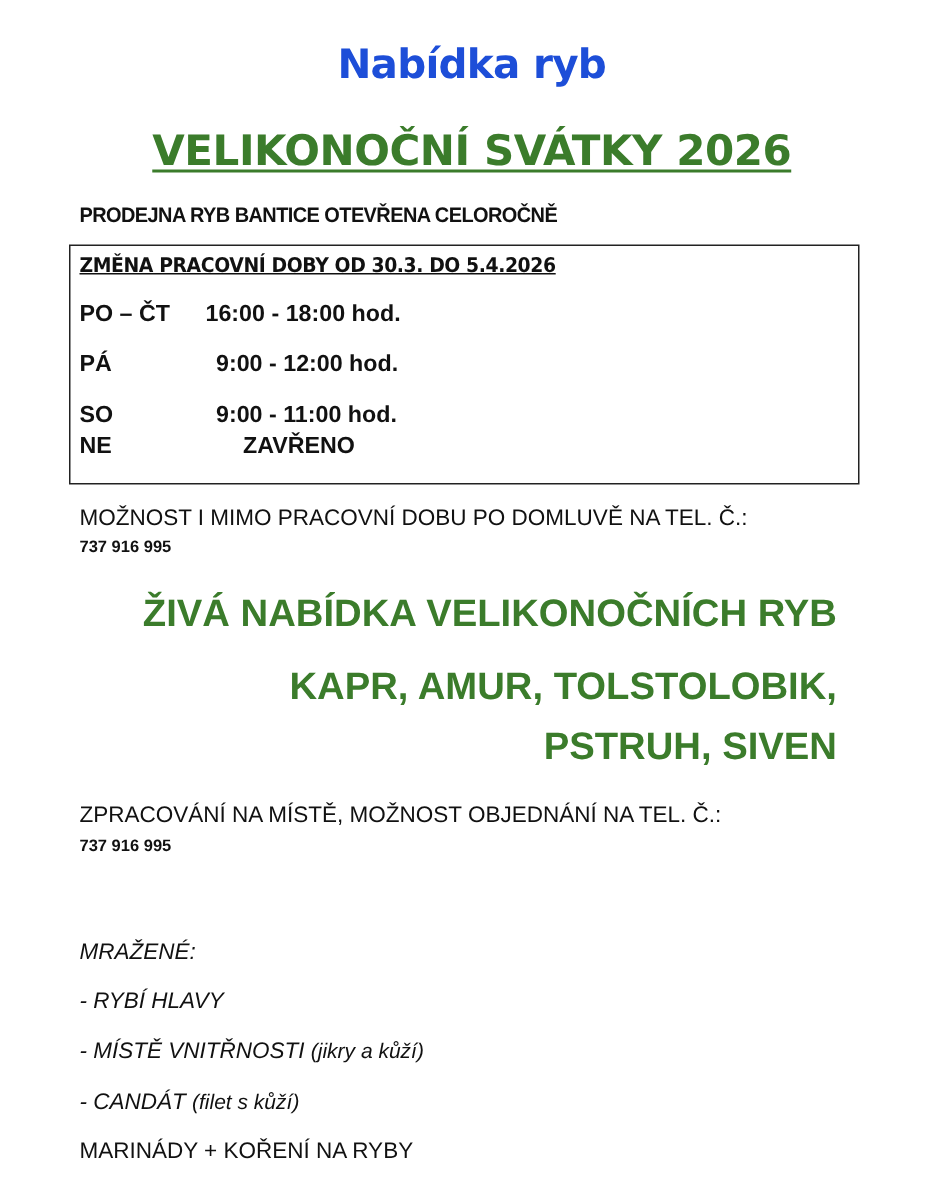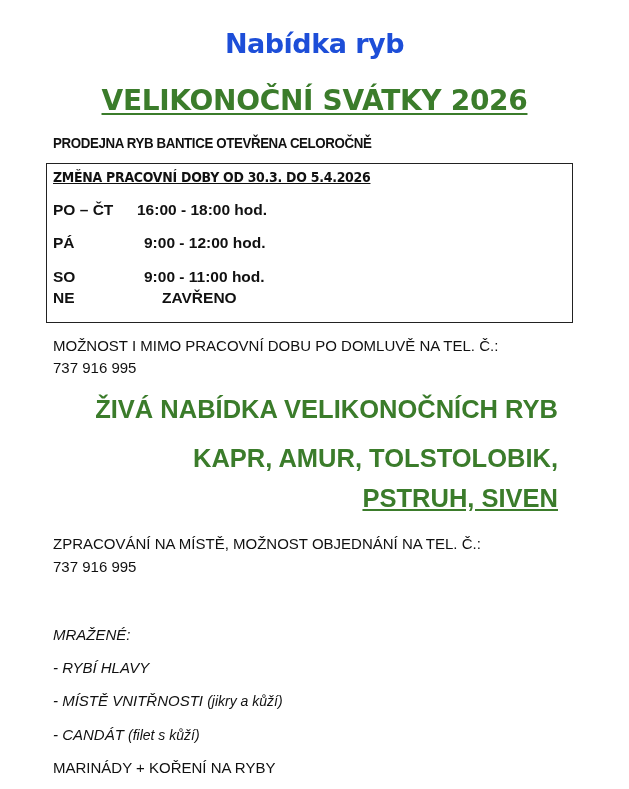--- a/index.html
+++ b/index.html
@@ -71,22 +71,22 @@
       width: 500px;
     }
     .row .day { position: absolute; left: 0; }
     .row .time { position: absolute; }
     .text-regular {
       left: 53px;
       font-size: 15px;
     }
     .phone {
       left: 53px;
-      font-weight: normal;
-      font-size: 15px;
+      font-weight: bold;
+      font-size: 11px;
     }
     .green-heading {
       left: 0; width: 558px; text-align: right;
       font-weight: bold;
       color: #3b7c2b;
       font-size: 25.5px;
     }
     .italic-item {
       left: 53px;
       font-style: italic;
@@ -127,21 +127,21 @@
 <div class="abs row" style="top:289px;">
   <span class="day">NE</span>
   <span class="time" style="left:109px;">ZAVŘENO</span>
 </div>
 
 <div class="abs text-regular" style="top:337px;">MOŽNOST I MIMO PRACOVNÍ DOBU PO DOMLUVĚ NA TEL. Č.:</div>
 <div class="abs phone" style="top:359px;">737 916 995</div>
 
 <div class="abs green-heading" style="top:395px;">ŽIVÁ NABÍDKA VELIKONOČNÍCH RYB</div>
 <div class="abs green-heading" style="top:444px;">KAPR, AMUR, TOLSTOLOBIK,</div>
-<div class="abs green-heading" style="top:484px;text-decoration:underline;">PSTRUH, SIVEN</div>
+<div class="abs green-heading" style="top:484px;">PSTRUH, SIVEN</div>
 
 <div class="abs text-regular" style="top:535px;">ZPRACOVÁNÍ NA MÍSTĚ, MOŽNOST OBJEDNÁNÍ NA TEL. Č.:</div>
 <div class="abs phone" style="top:558px;">737 916 995</div>
 
 <div class="abs italic-item" style="top:626px;">MRAŽENÉ:</div>
 
 <div class="abs italic-item" style="top:659px;">
   <span>- RYBÍ HLAVY</span>
 </div>
 

